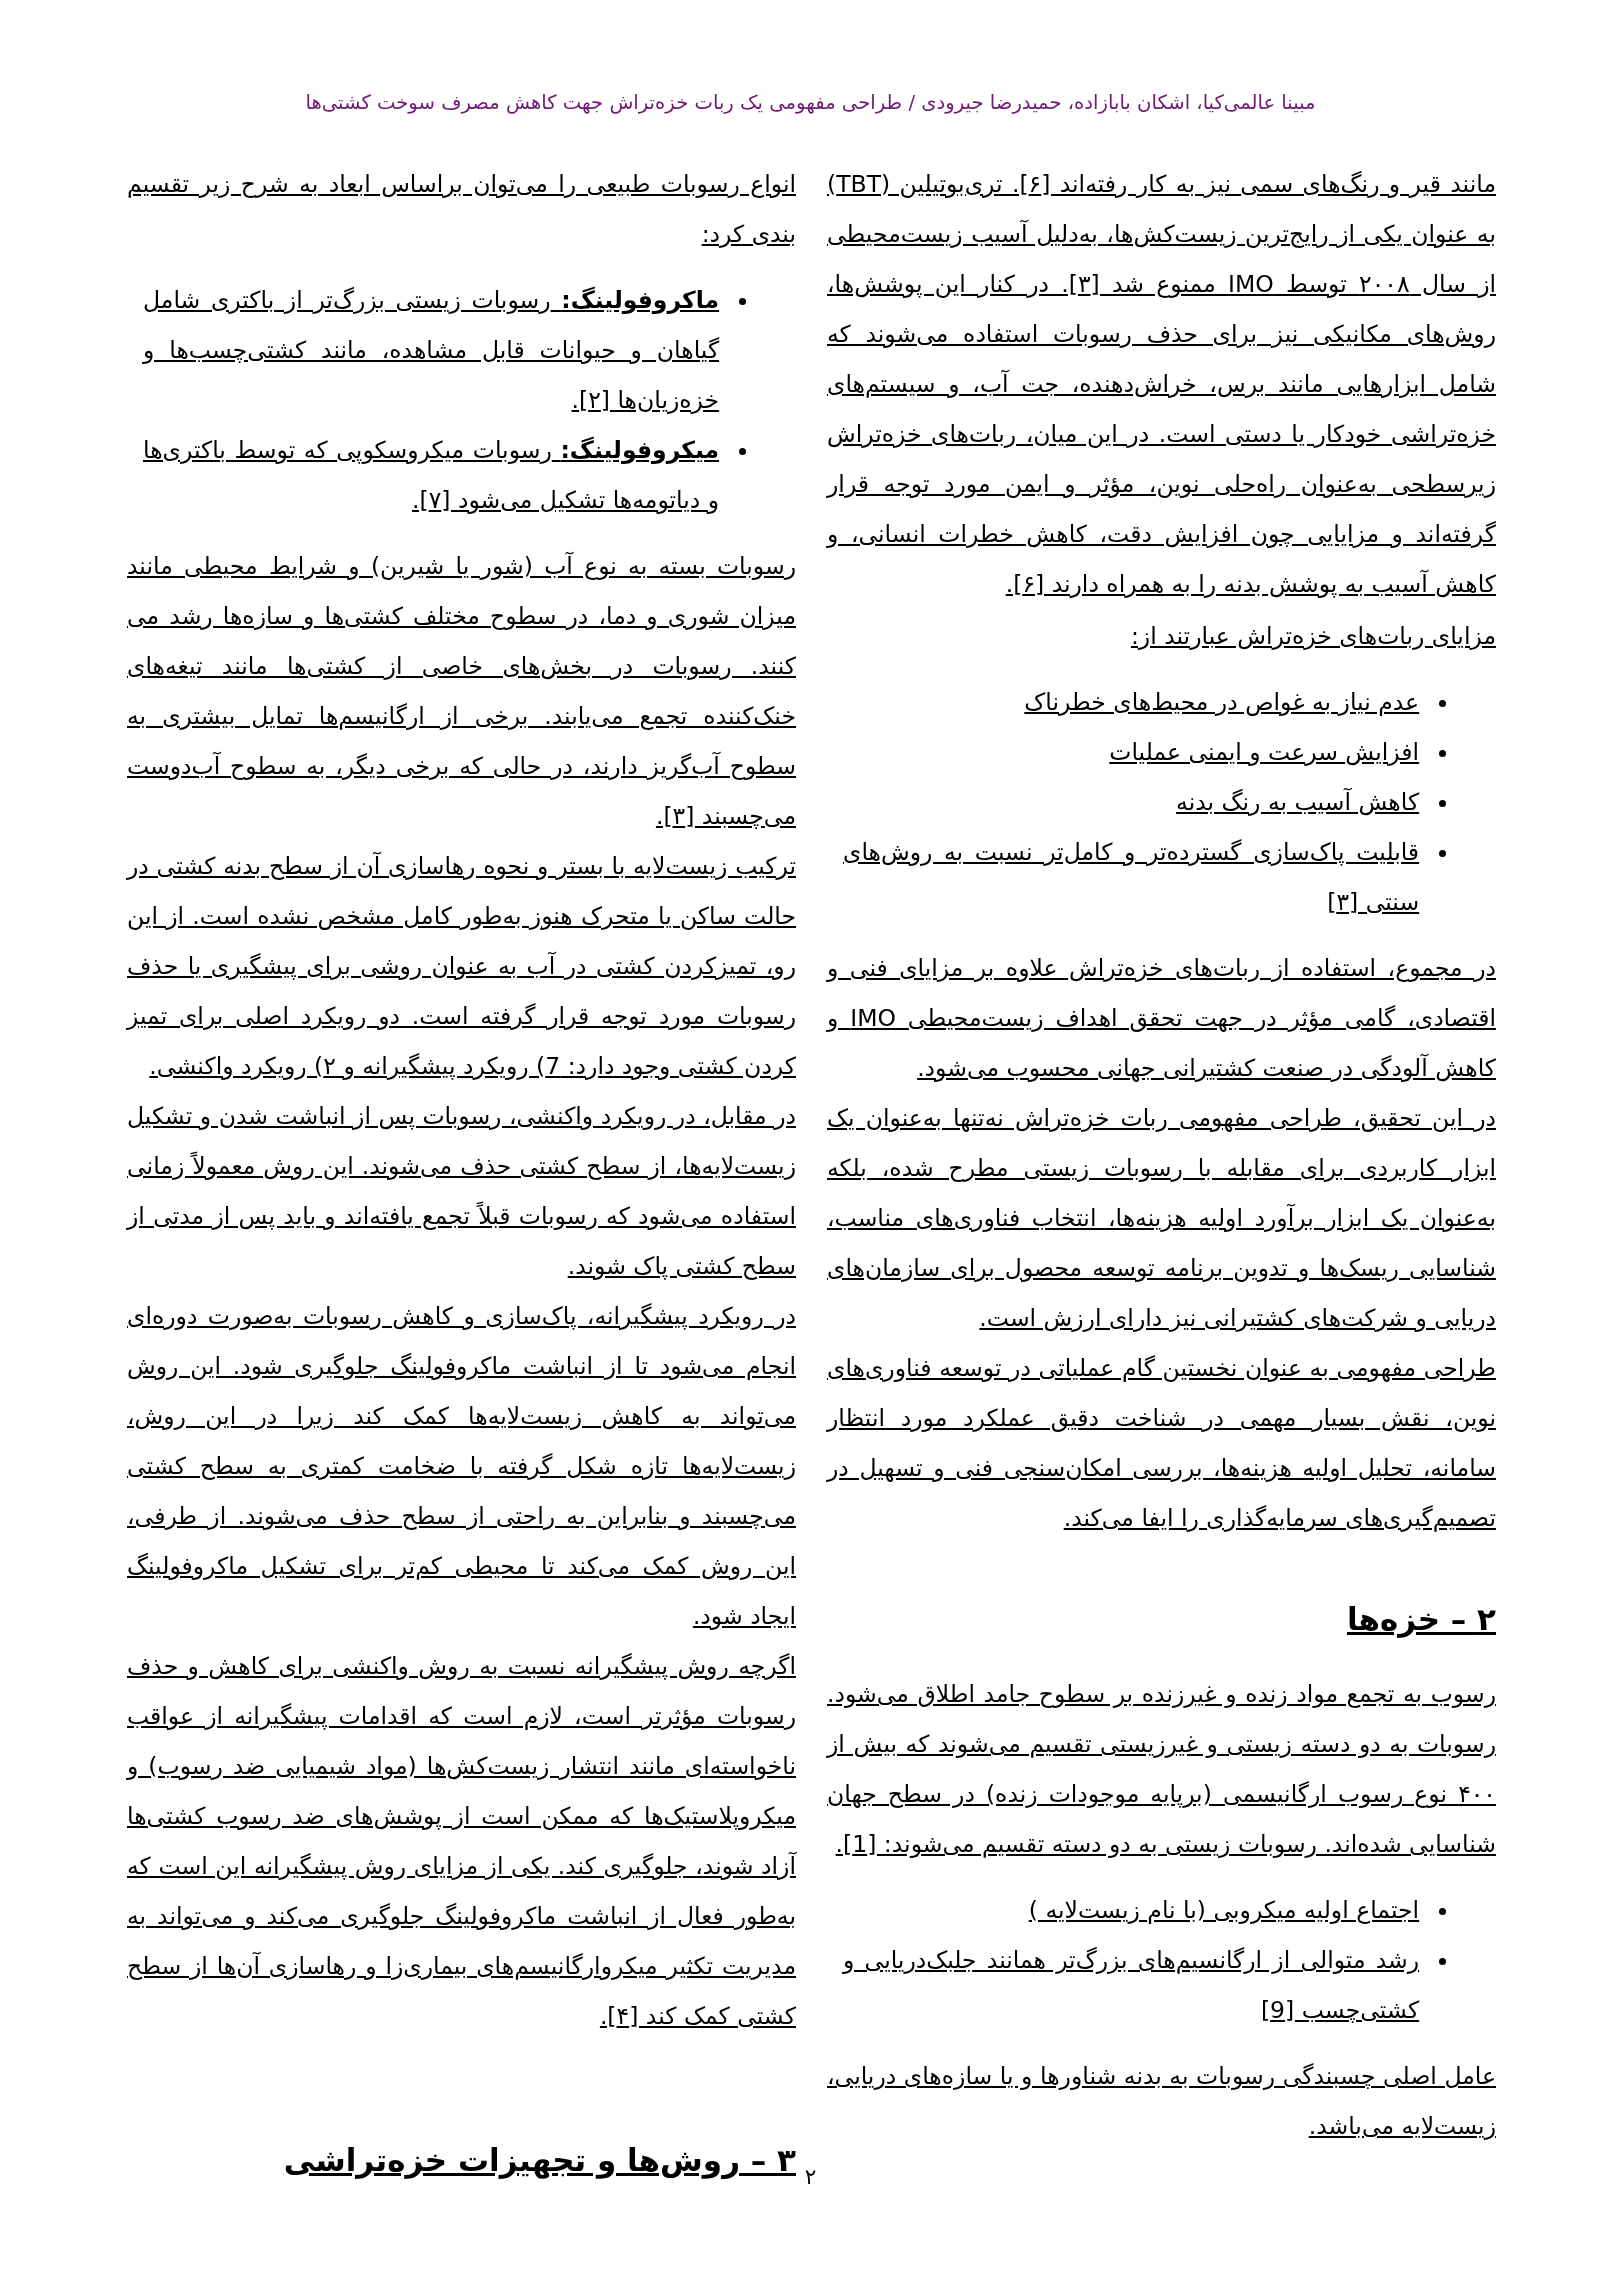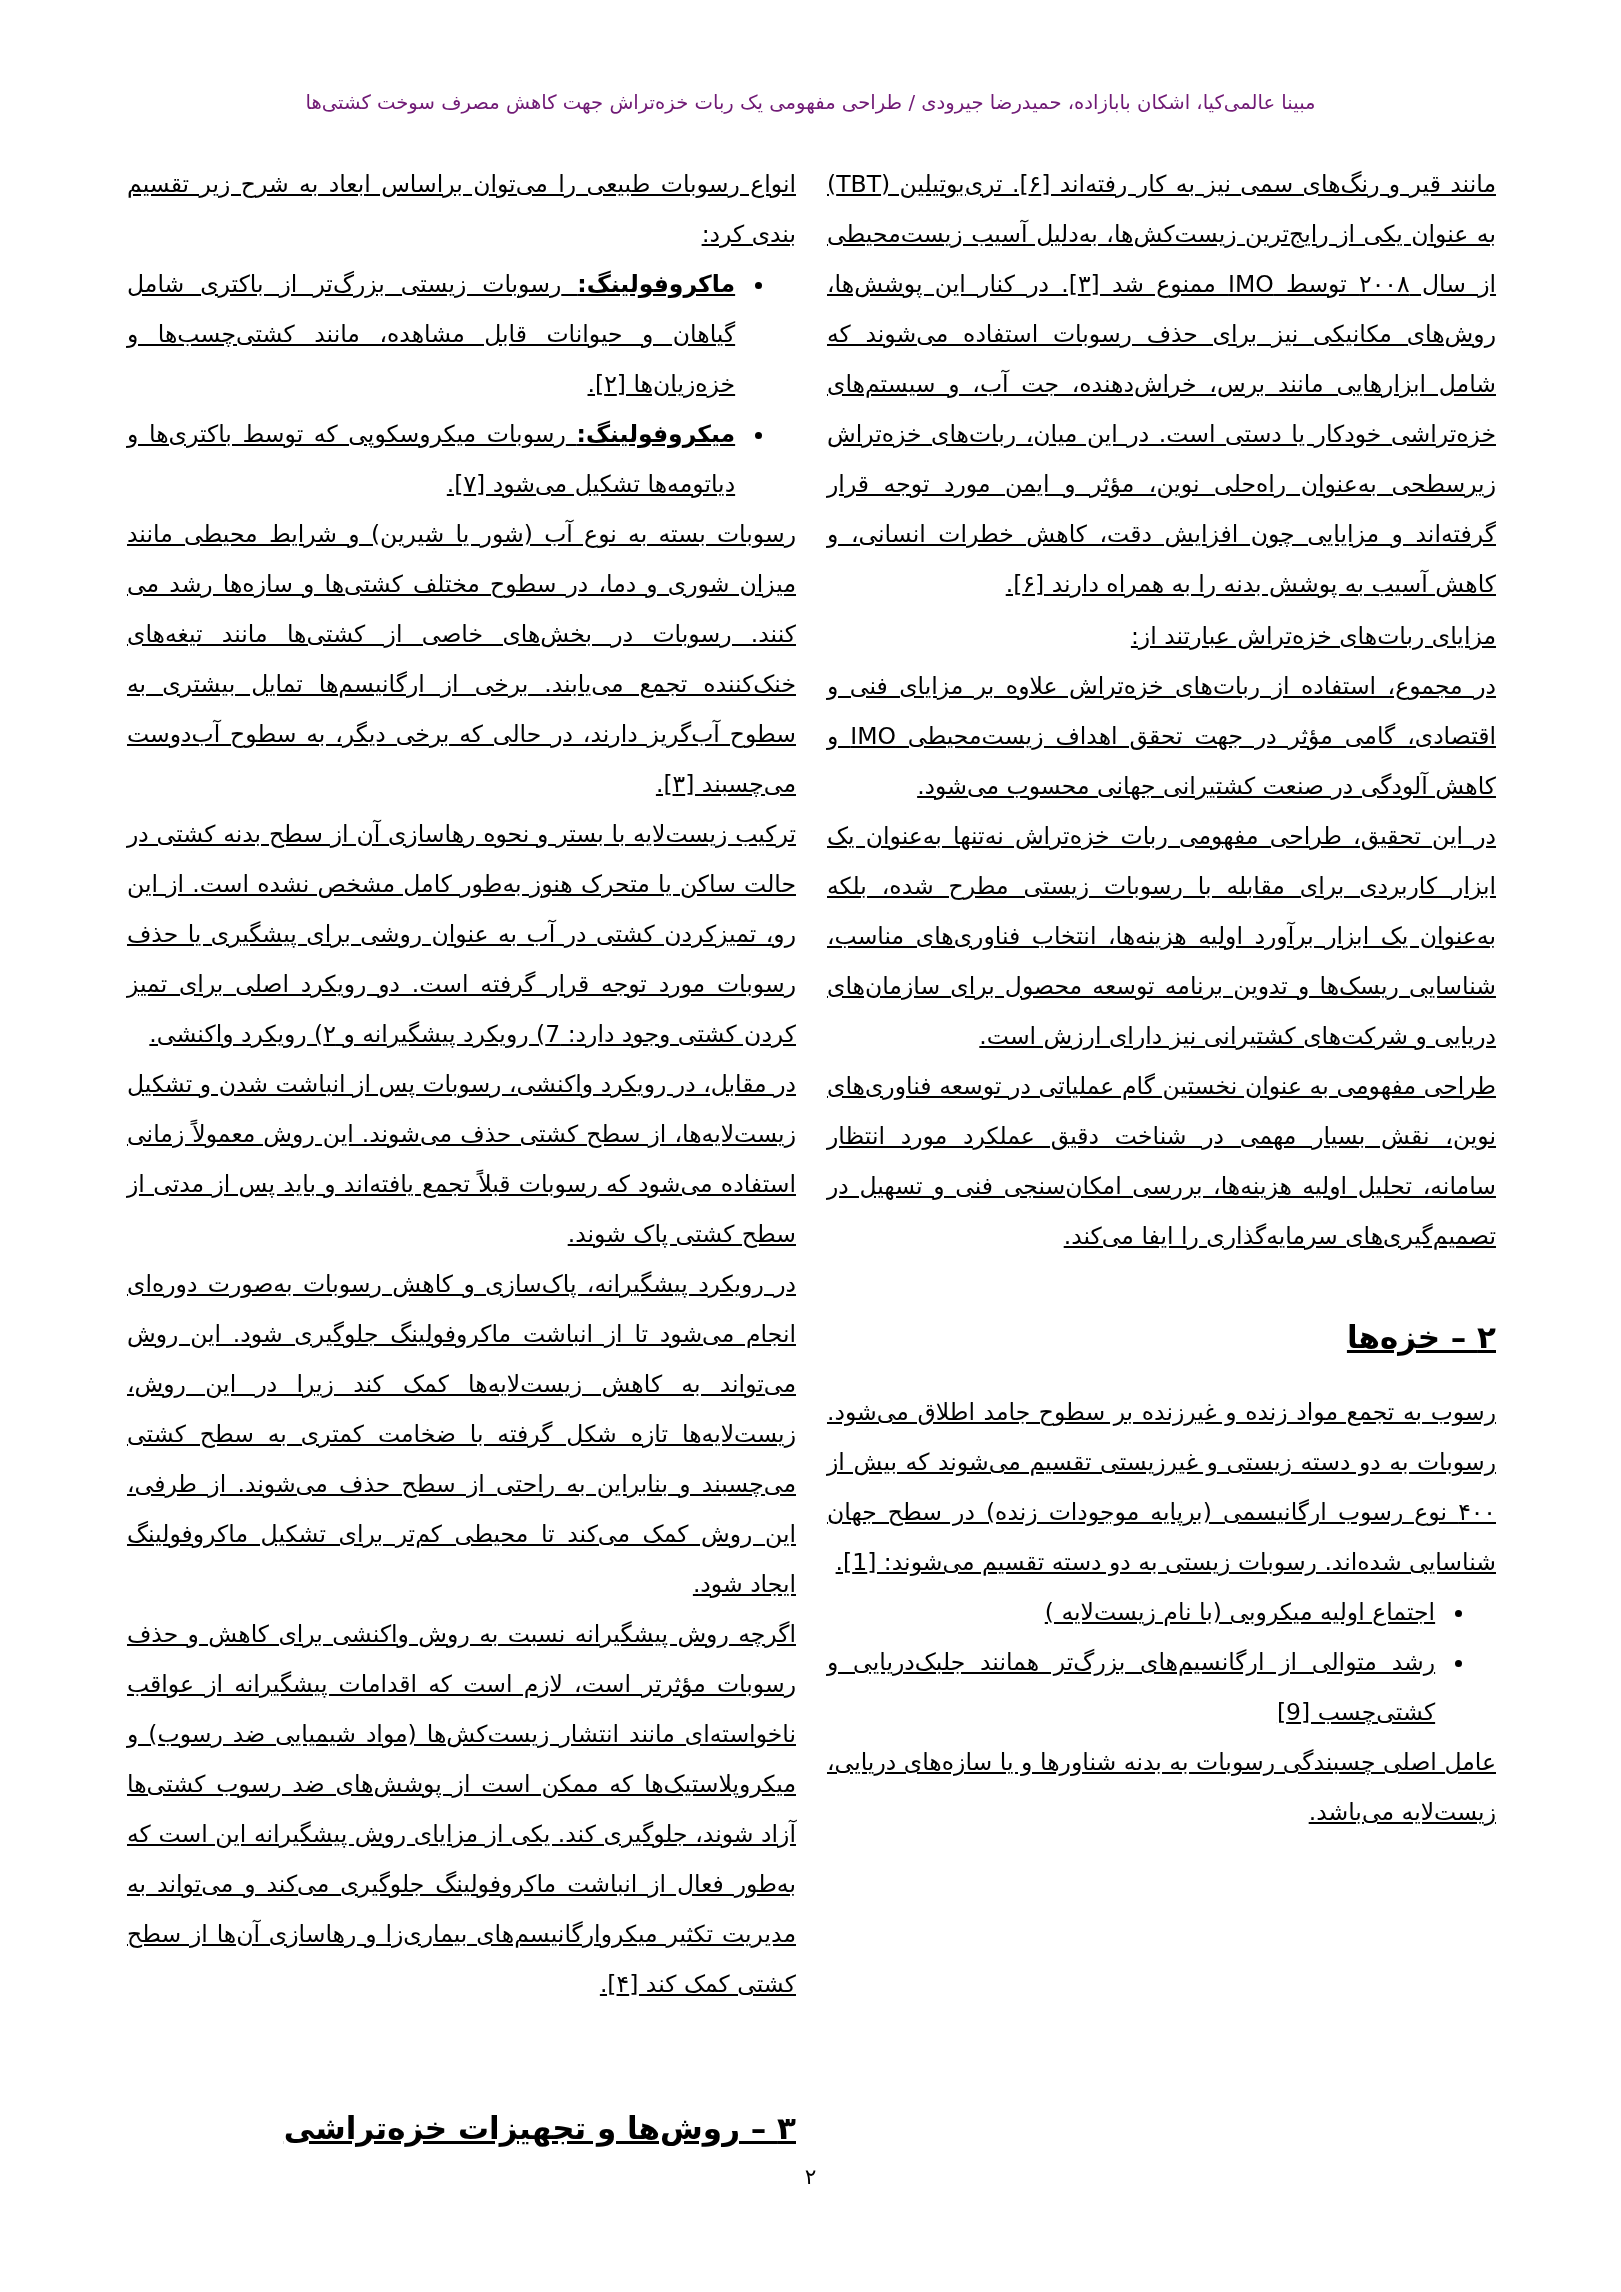--- a/index.html
+++ b/index.html
@@ -30,21 +30,21 @@
     width:669px;
     flex:0 0 669px;
     font-size:23.5px;
     line-height:50px;
     text-align:justify;
     text-decoration:underline;
   }
   .col p{margin:0;}
   .col p.spaced{margin-top:2px;}
   ul.bullets{
-    margin:0;
+    margin:16px;
     padding:0 55px 0 0;
     list-style:disc outside;
   }
   ul.bullets li{
     padding-right:5.9px;
   }
   .section-heading{
     font-weight:bold;
     font-size:31px;
     margin:51px 0 25.5px 0;
@@ -68,20 +68,26 @@
 
 <div class="page">
 
   <div class="running-head">مبینا عالمی‌کیا، اشکان بابازاده، حمیدرضا جیرودی / طراحی مفهومی یک ربات خزه‌تراش جهت کاهش مصرف سوخت کشتی‌ها</div>
 
   <div class="columns">
 
     <div class="col">
       <p>مانند قیر و رنگ‌های سمی نیز به کار رفته‌اند [۶]. تری‌بوتیلین (TBT) به عنوان یکی از رایج‌ترین زیست‌کش‌ها، به‌دلیل آسیب زیست‌محیطی از سال ۲۰۰۸ توسط IMO ممنوع شد [۳]. در کنار این پوشش‌ها، روش‌های مکانیکی نیز برای حذف رسوبات استفاده می‌شوند که شامل ابزارهایی مانند برس، خراش‌دهنده، جت آب، و سیستم‌های خزه‌تراشی خودکار یا دستی است. در این میان، ربات‌های خزه‌تراش زیرسطحی به‌عنوان راه‌حلی نوین، مؤثر و ایمن مورد توجه قرار گرفته‌اند و مزایایی چون افزایش دقت، کاهش خطرات انسانی، و کاهش آسیب به پوشش بدنه را به همراه دارند [۶].</p>
       <p class="spaced">مزایای ربات‌های خزه‌تراش عبارتند از:</p>
+      <ul class="bullets">
+        <li>عدم نیاز به غواص در محیط‌های خطرناک</li>
+        <li>افزایش سرعت و ایمنی عملیات</li>
+        <li>کاهش آسیب به رنگ بدنه</li>
+        <li>قابلیت پاک‌سازی گسترده‌تر و کامل‌تر نسبت به روش‌های سنتی [۳]</li>
+      </ul>
       <p>در مجموع، استفاده از ربات‌های خزه‌تراش علاوه بر مزایای فنی و اقتصادی، گامی مؤثر در جهت تحقق اهداف زیست‌محیطی IMO و کاهش آلودگی در صنعت کشتیرانی جهانی محسوب می‌شود.</p>
       <p>در این تحقیق، طراحی مفهومی ربات خزه‌تراش نه‌تنها به‌عنوان یک ابزار کاربردی برای مقابله با رسوبات زیستی مطرح شده، بلکه به‌عنوان یک ابزار برآورد اولیه هزینه‌ها، انتخاب فناوری‌های مناسب، شناسایی ریسک‌ها و تدوین برنامه توسعه محصول برای سازمان‌های دریایی و شرکت‌های کشتیرانی نیز دارای ارزش است.</p>
       <p>طراحی مفهومی به عنوان نخستین گام عملیاتی در توسعه فناوری‌های نوین، نقش بسیار مهمی در شناخت دقیق عملکرد مورد انتظار سامانه، تحلیل اولیه هزینه‌ها، بررسی امکان‌سنجی فنی و تسهیل در تصمیم‌گیری‌های سرمایه‌گذاری را ایفا می‌کند.</p>
       <h2 class="section-heading">۲ – خزه‌ها</h2>
       <p>رسوب به تجمع مواد زنده و غیرزنده بر سطوح جامد اطلاق می‌شود. رسوبات به دو دسته زیستی و غیرزیستی تقسیم می‌شوند که بیش از ۴۰۰ نوع رسوب ارگانیسمی (برپایه موجودات زنده) در سطح جهان شناسایی شده‌اند. رسوبات زیستی به دو دسته تقسیم می‌شوند: [1].</p>
       <ul class="bullets">
         <li>اجتماع اولیه میکروبی (با نام زیست‌لایه )</li>
         <li>رشد متوالی از ارگانسیم‌های بزرگ‌تر همانند جلبک‌دریایی و کشتی‌چسب [9]</li>
       </ul>
       <p>عامل اصلی چسبندگی رسوبات به بدنه شناورها و یا سازه‌های دریایی، زیست‌لایه می‌باشد.</p>

